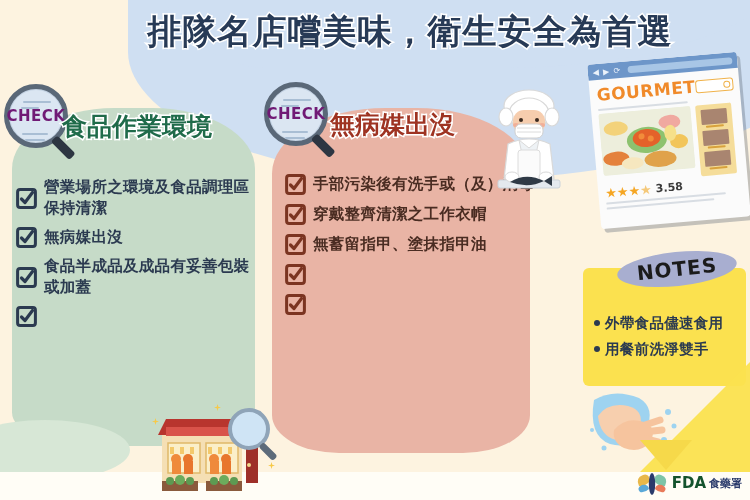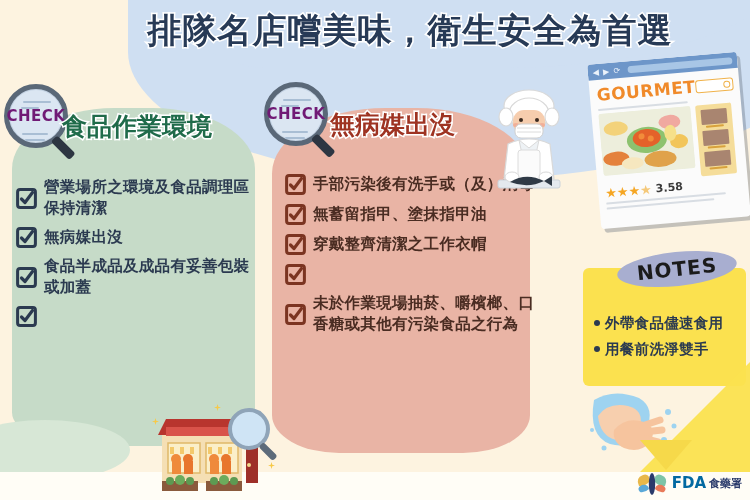--- a/index.html
+++ b/index.html
@@ -19,21 +19,20 @@
   .title-blob2{
     position:absolute;left:150px;top:-60px;width:660px;height:128px;
     background:#cfdff2;border-radius:0 0 46% 18%/0 0 100% 100%;
   }
   .page-title{
     position:absolute;left:90px;top:6px;width:640px;height:50px;
     font-size:34px;font-weight:bold;letter-spacing:1px;
     color:#273a56;text-align:center;line-height:50px;
     -webkit-text-stroke:3px #ffffff;paint-order:stroke fill;
     white-space:nowrap;
-    font-family:Liberation Serif, serif;
   }
 
   
   .panel{position:absolute;}
   .panel-left{
     left:12px;top:108px;width:243px;height:338px;
     background:#c6dbc8;
     border-radius:42% 42% 30% 30%/18% 18% 10% 10%;
   }
   .panel-right{
@@ -197,21 +196,21 @@
   .yellow-tri{
     position:absolute;right:58px;bottom:30px;width:0;height:0;
     border-left:26px solid transparent;border-right:26px solid transparent;
     border-top:30px solid #f6d94a;
   }
 
   
   .fda{position:absolute;right:8px;bottom:2px;height:30px;display:flex;align-items:center;}
   .fda .mark{width:34px;height:26px;margin-right:3px;}
   .fda .fda-text{
-    font-size:15px;font-weight:bold;color:#0369a1;font-family:"DejaVu Sans",sans-serif;
+    font-size:15px;font-weight:bold;color:#14532d;font-family:"DejaVu Sans",sans-serif;
   }
   .fda .fda-cn{font-size:11px;font-weight:bold;color:#2a3a6b;margin-left:3px;}
 
   .sparkle{position:absolute;width:7px;height:7px;background:#f7c948;
     clip-path:polygon(50% 0,61% 39%,100% 50%,61% 61%,50% 100%,39% 61%,0 50%,39% 39%);}
 </style>
 </head>
 <body>
 
 <div id="root">
@@ -295,47 +294,46 @@
         </div>
         <div class="citem-text">手部污染後有洗手或（及）消毒</div>
       </div>
       <div class="check-item">
         <div class="cbox">
           <svg viewBox="0 0 21 21">
             <rect x="1.6" y="1.6" width="17.8" height="17.8" rx="2.5" fill="none" stroke="#7b3421" stroke-width="3"></rect>
             <path d="M5.5 11 L9 14.5 L16.5 4.5" fill="none" stroke="#7b3421" stroke-width="3.2" stroke-linecap="round" stroke-linejoin="round"></path>
           </svg>
         </div>
-        <div class="citem-text">無蓄留指甲、塗抹指甲油</div>
+        <div class="citem-text">穿戴整齊清潔之工作衣帽</div>
       </div>
       <div class="check-item">
         <div class="cbox">
           <svg viewBox="0 0 21 21">
             <rect x="1.6" y="1.6" width="17.8" height="17.8" rx="2.5" fill="none" stroke="#7b3421" stroke-width="3"></rect>
             <path d="M5.5 11 L9 14.5 L16.5 4.5" fill="none" stroke="#7b3421" stroke-width="3.2" stroke-linecap="round" stroke-linejoin="round"></path>
           </svg>
         </div>
-        <div class="citem-text">穿戴整齊清潔之工作衣帽</div>
+        <div class="citem-text">無蓄留指甲、塗抹指甲油</div>
       </div>
       <div class="check-item">
         <div class="cbox">
           <svg viewBox="0 0 21 21">
             <rect x="1.6" y="1.6" width="17.8" height="17.8" rx="2.5" fill="none" stroke="#7b3421" stroke-width="3"></rect>
             <path d="M5.5 11 L9 14.5 L16.5 4.5" fill="none" stroke="#7b3421" stroke-width="3.2" stroke-linecap="round" stroke-linejoin="round"></path>
           </svg>
         </div>
       </div>
       <div class="check-item">
         <div class="cbox">
           <svg viewBox="0 0 21 21">
             <rect x="1.6" y="1.6" width="17.8" height="17.8" rx="2.5" fill="none" stroke="#7b3421" stroke-width="3"></rect>
             <path d="M5.5 11 L9 14.5 L16.5 4.5" fill="none" stroke="#7b3421" stroke-width="3.2" stroke-linecap="round" stroke-linejoin="round"></path>
           </svg>
         </div>
-        <div class="citem-text">未於作業現場抽菸、嚼檳榔、口香糖或其他有污染食品之行為</div>
       </div>
     </div>
 
   <svg class="chef" viewBox="0 0 74 112">
     <ellipse cx="37" cy="22" rx="25" ry="16" fill="#ffffff" stroke="#d9d9d9" stroke-width="1.2"></ellipse>
     <ellipse cx="37" cy="30" rx="20" ry="16" fill="#ffffff" stroke="#d9d9d9" stroke-width="1.2"></ellipse>
     <ellipse cx="14" cy="33" rx="7" ry="9" fill="#ffffff" stroke="#d9d9d9" stroke-width="1.2"></ellipse>
     <ellipse cx="60" cy="33" rx="7" ry="9" fill="#ffffff" stroke="#d9d9d9" stroke-width="1.2"></ellipse>
     <rect x="21" y="26" width="32" height="24" rx="11" fill="#f6cdae"></rect>
     <circle cx="29" cy="36" r="2" fill="#3a2a20"></circle>

